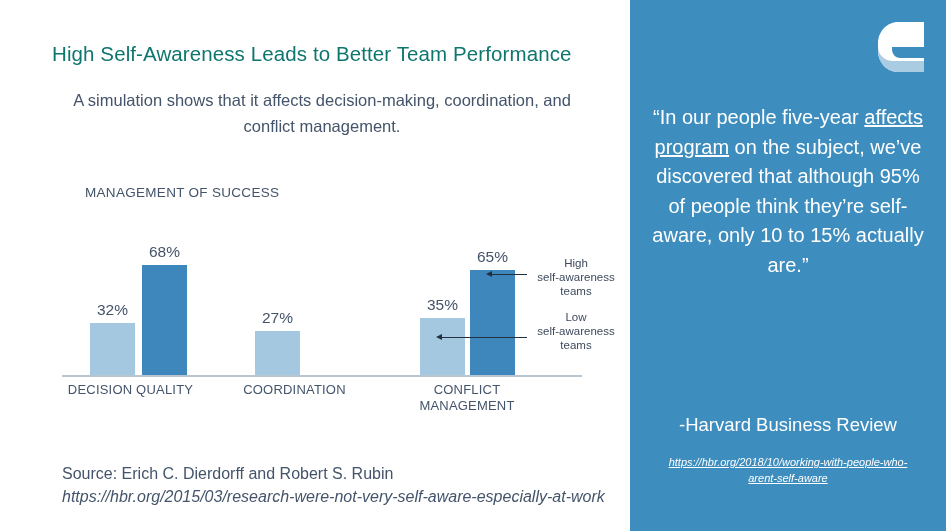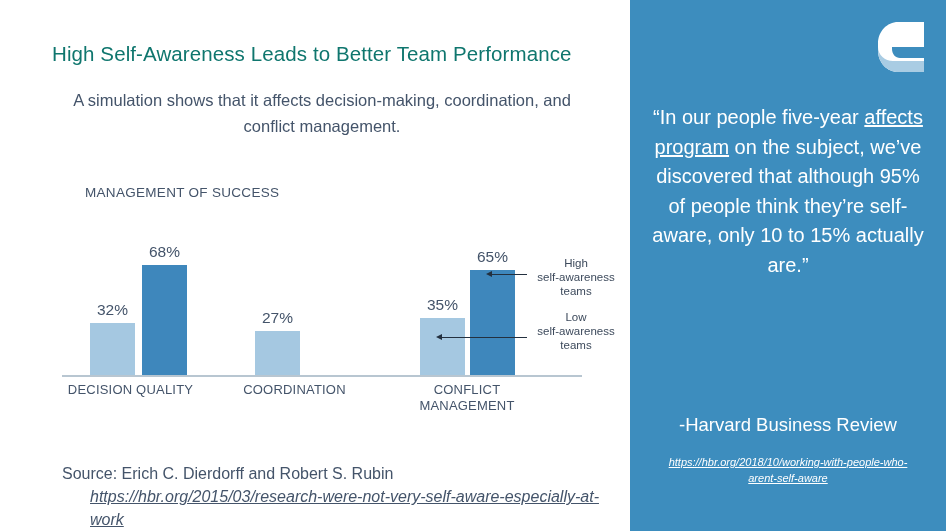--- a/index.html
+++ b/index.html
@@ -56,21 +56,21 @@
   .anno-head{
     position:absolute;width:0;height:0;
     border-top:3.6px solid transparent;border-bottom:3.6px solid transparent;
     border-right:6.5px solid #23303f;
   }
 
   
   #source{
     position:absolute;left:62px;top:462px;font-size:16px;color:#44546a;line-height:1.45;
   }
-  #source .url{font-style:italic;text-decoration:underline;margin-left:28px;}
+  #source .url{font-style:italic;}
 
   
   #right-pane{
     position:absolute;left:630px;top:0;width:316px;height:531px;background:#3d8dbe;
   }
   #logo{position:absolute;right:22px;top:22px;width:46px;height:50px;}
   #quote{
     position:absolute;left:18px;top:103px;width:280px;
     text-align:center;color:#ffffff;font-size:20px;line-height:1.48;
   }

